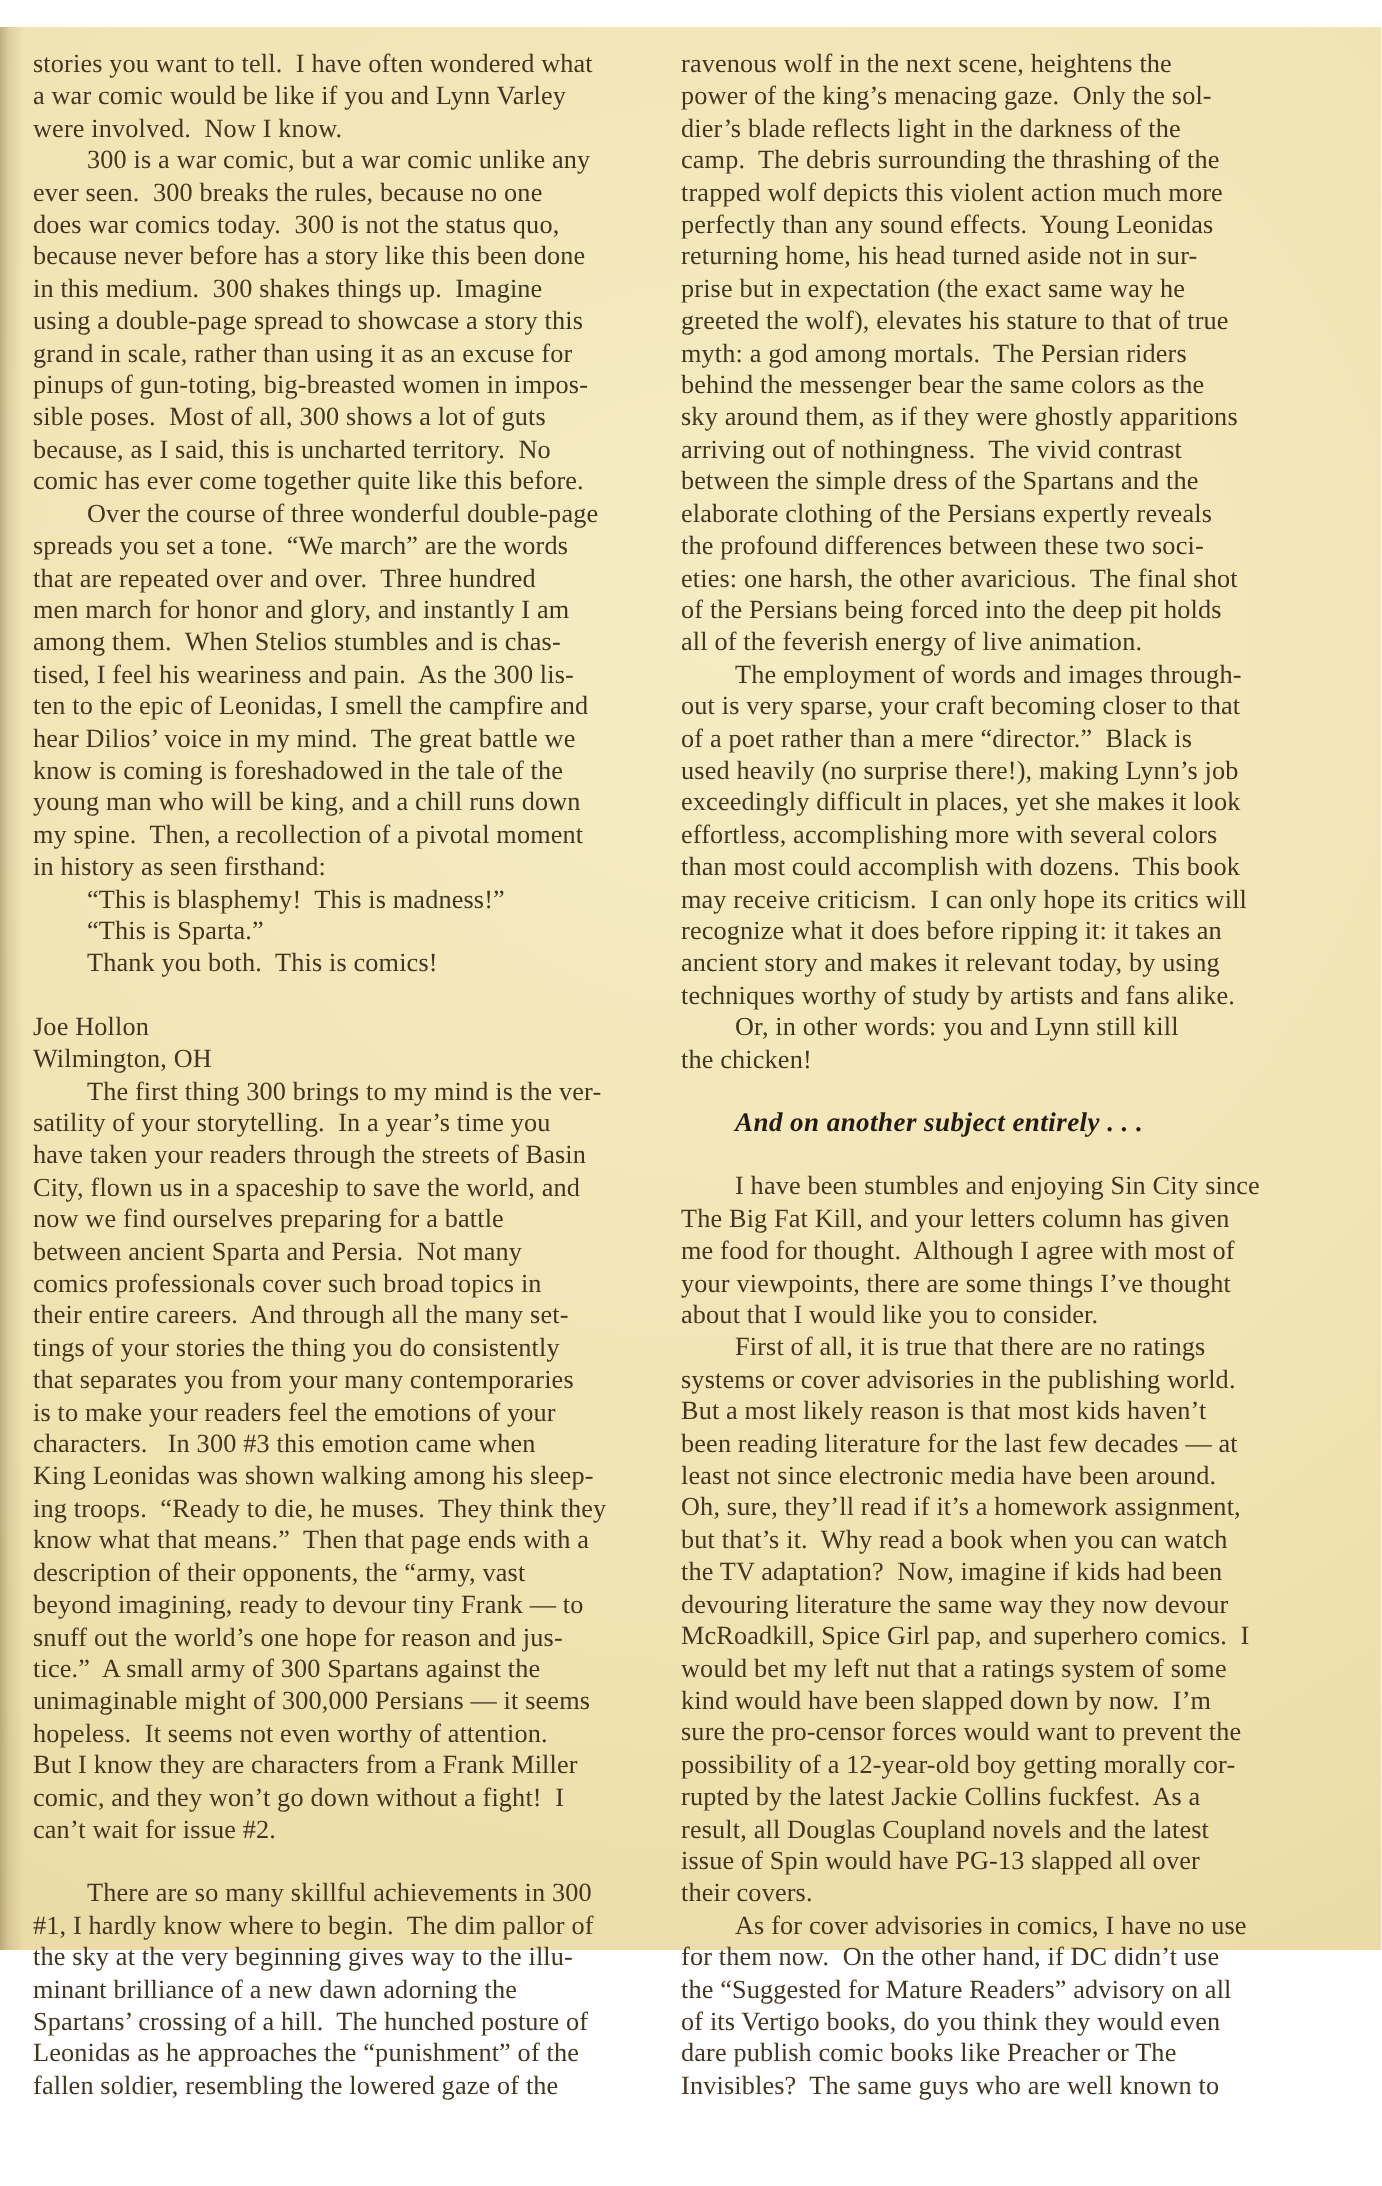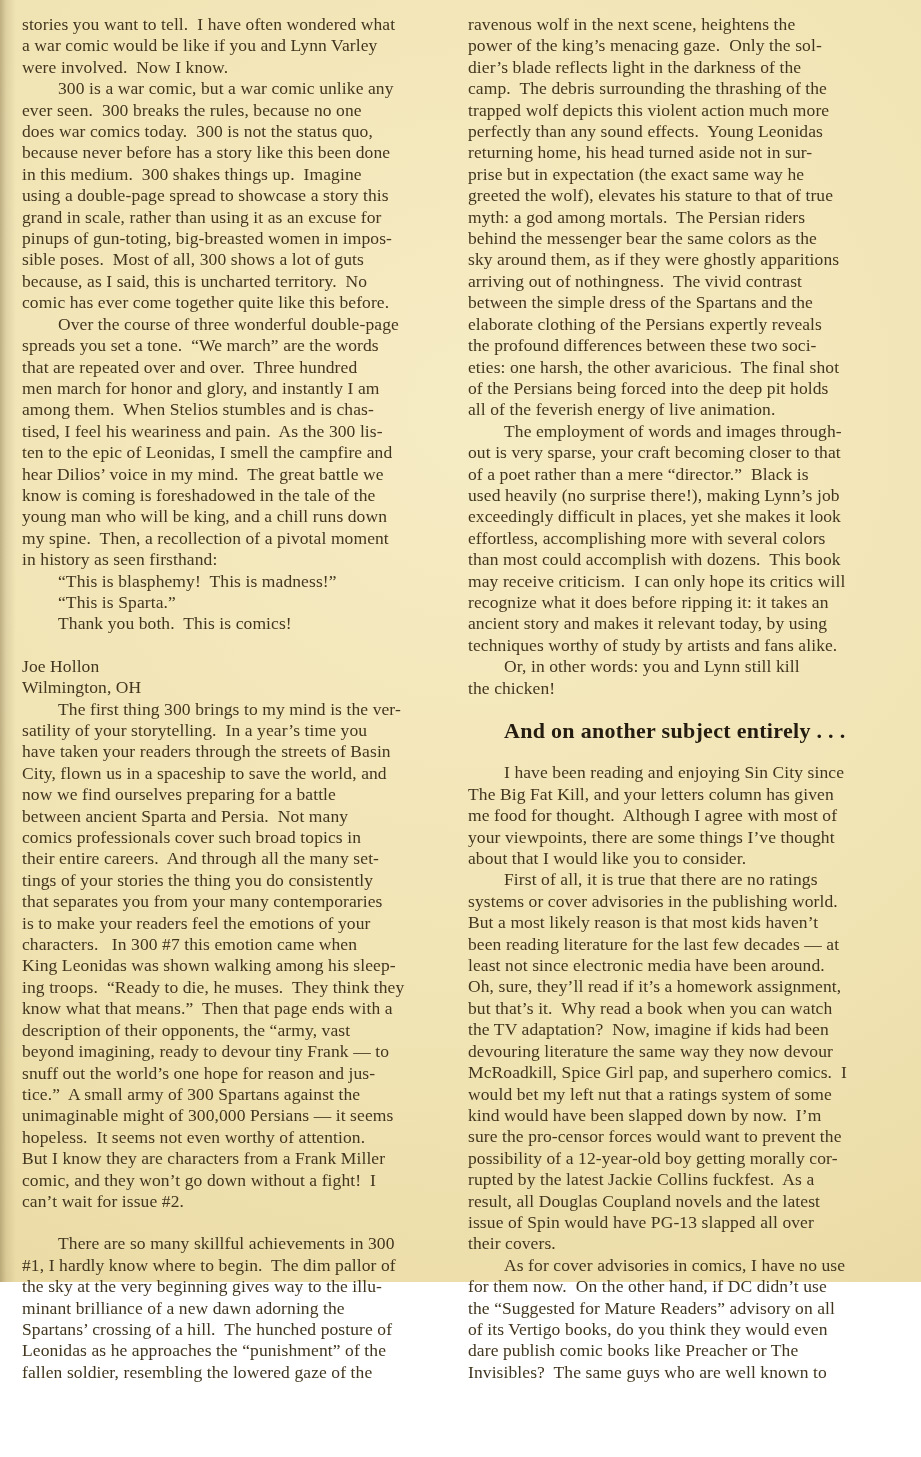--- a/index.html
+++ b/index.html
@@ -13,48 +13,50 @@
   body {
     width: 921px; height: 1457px;
     font-family: "Liberation Serif", "DejaVu Serif", serif;
     overflow: hidden;
   }
   .page {
     position: relative;
     width: 921px; height: 1282px;
     background: radial-gradient(130% 95% at 52% 32%,
       var(--paper-light) 0%, var(--paper-base) 55%, var(--paper-dark) 100%);
+    margin-top: 18px;
   }
   .edge-shadow {
     position: absolute; left: 0; top: 0; bottom: 0; width: 16px;
     background: linear-gradient(to right,
       rgba(120,100,58,0.42) 0px,
       rgba(120,100,58,0.16) 6px,
       rgba(120,100,58,0.0) 16px);
     pointer-events: none;
   }
   .column {
     position: absolute;
     top: 14px;
     width: 438px;
     color: var(--ink);
     font-size: 17.5px;
     line-height: 21.4px;
     white-space: pre;          
     letter-spacing: 0.1px;
   }
   .column-left  { left: 22px; }
-  .column-right { left: 468px; }
+  .column-right { left: 454px; }
   p.block { margin: 0; }
   p.indent { text-indent: 36px; }
   p.heading {
     font-weight: 700;
     color: var(--ink-heading);
-    font-size: 22px;
+    font-size: 18px;
     letter-spacing: 0.3px;
+    font-style: italic;
   }
   .it { }
   .spacer { width: 100%; }
 </style>
 </head>
 <body>
 
 <div class="page">
   <div class="edge-shadow"></div>
   <div class="column column-left"><p class="block"><span>stories you want to tell.  I have often wondered what
@@ -85,21 +87,21 @@
 satility of your storytelling.  In a year’s time you
 have taken your readers through the streets of Basin
 City, flown us in a spaceship to save the world, and
 now we find ourselves preparing for a battle
 between ancient Sparta and Persia.  Not many
 comics professionals cover such broad topics in
 their entire careers.  And through all the many set-
 tings of your stories the thing you do consistently
 that separates you from your many contemporaries
 is to make your readers feel the emotions of your
-characters.   In </span><span class="it">300</span><span> #7 this emotion came when
+characters.   In </span><span class="it">300</span><span> #3 this emotion came when
 King Leonidas was shown walking among his sleep-
 ing troops.  “</span><span class="it">Ready to die</span><span>, he muses.  </span><span class="it">They think they
 know what that means</span><span>.”  Then that page ends with a
 description of their opponents, the “</span><span class="it">army, vast</span><span>
 beyond </span><span class="it">imagining</span><span>, ready to </span><span class="it">devour</span><span> tiny </span><span class="it">Frank</span><span> — to
 </span><span class="it">snuff out</span><span> the world’s one </span><span class="it">hope</span><span> for </span><span class="it">reason</span><span> and </span><span class="it">jus-
 tice.</span><span>”  A small army of 300 Spartans against the
 unimaginable might of 300,000 Persians — it seems
 hopeless.  It seems not even worthy of attention.
 But I know they are characters from a Frank Miller
@@ -133,21 +135,21 @@
 out is very sparse, your craft becoming closer to that
 of a poet rather than a mere “director.”  Black is
 used heavily (no surprise there!), making Lynn’s job
 exceedingly difficult in places, yet she makes it look
 effortless, accomplishing more with several colors
 than most could accomplish with dozens.  This book
 may receive criticism.  I can only hope its critics will
 recognize what it does before ripping it: it takes an
 ancient story and makes it relevant today, by using
 techniques worthy of study by artists and fans alike.</span></p><p class="block indent"><span>Or, in other words: you and Lynn still kill
-the chicken!</span></p><div class="spacer" style="height: 21px;"></div><p class="block indent heading"><span>And on another subject entirely . . .</span></p><div class="spacer" style="height: 21px;"></div><p class="block indent"><span>I have been reading and enjoying </span><span class="it">Sin City</span><span> since
+the chicken!</span></p><div class="spacer" style="height: 21px;"></div><p class="block indent heading"><span>And on another subject entirely . . .</span></p><div class="spacer" style="height: 21px;"></div><p class="block indent"><span>I have been stumbles and enjoying </span><span class="it">Sin City</span><span> since
 </span><span class="it">The Big Fat Kill</span><span>, and your letters column has given
 me food for thought.  Although I agree with most of
 your viewpoints, there are some things I’ve thought
 about that I would like you to consider.</span></p><p class="block indent"><span>First of all, it is true that there are no ratings
 systems or cover advisories in the publishing world.
 But a most likely reason is that most kids haven’t
 been reading literature for the last few decades — at
 least not since electronic media have been around.
 Oh, sure, they’ll read if it’s a homework assignment,
 but that’s it.  Why read a book when you can watch

